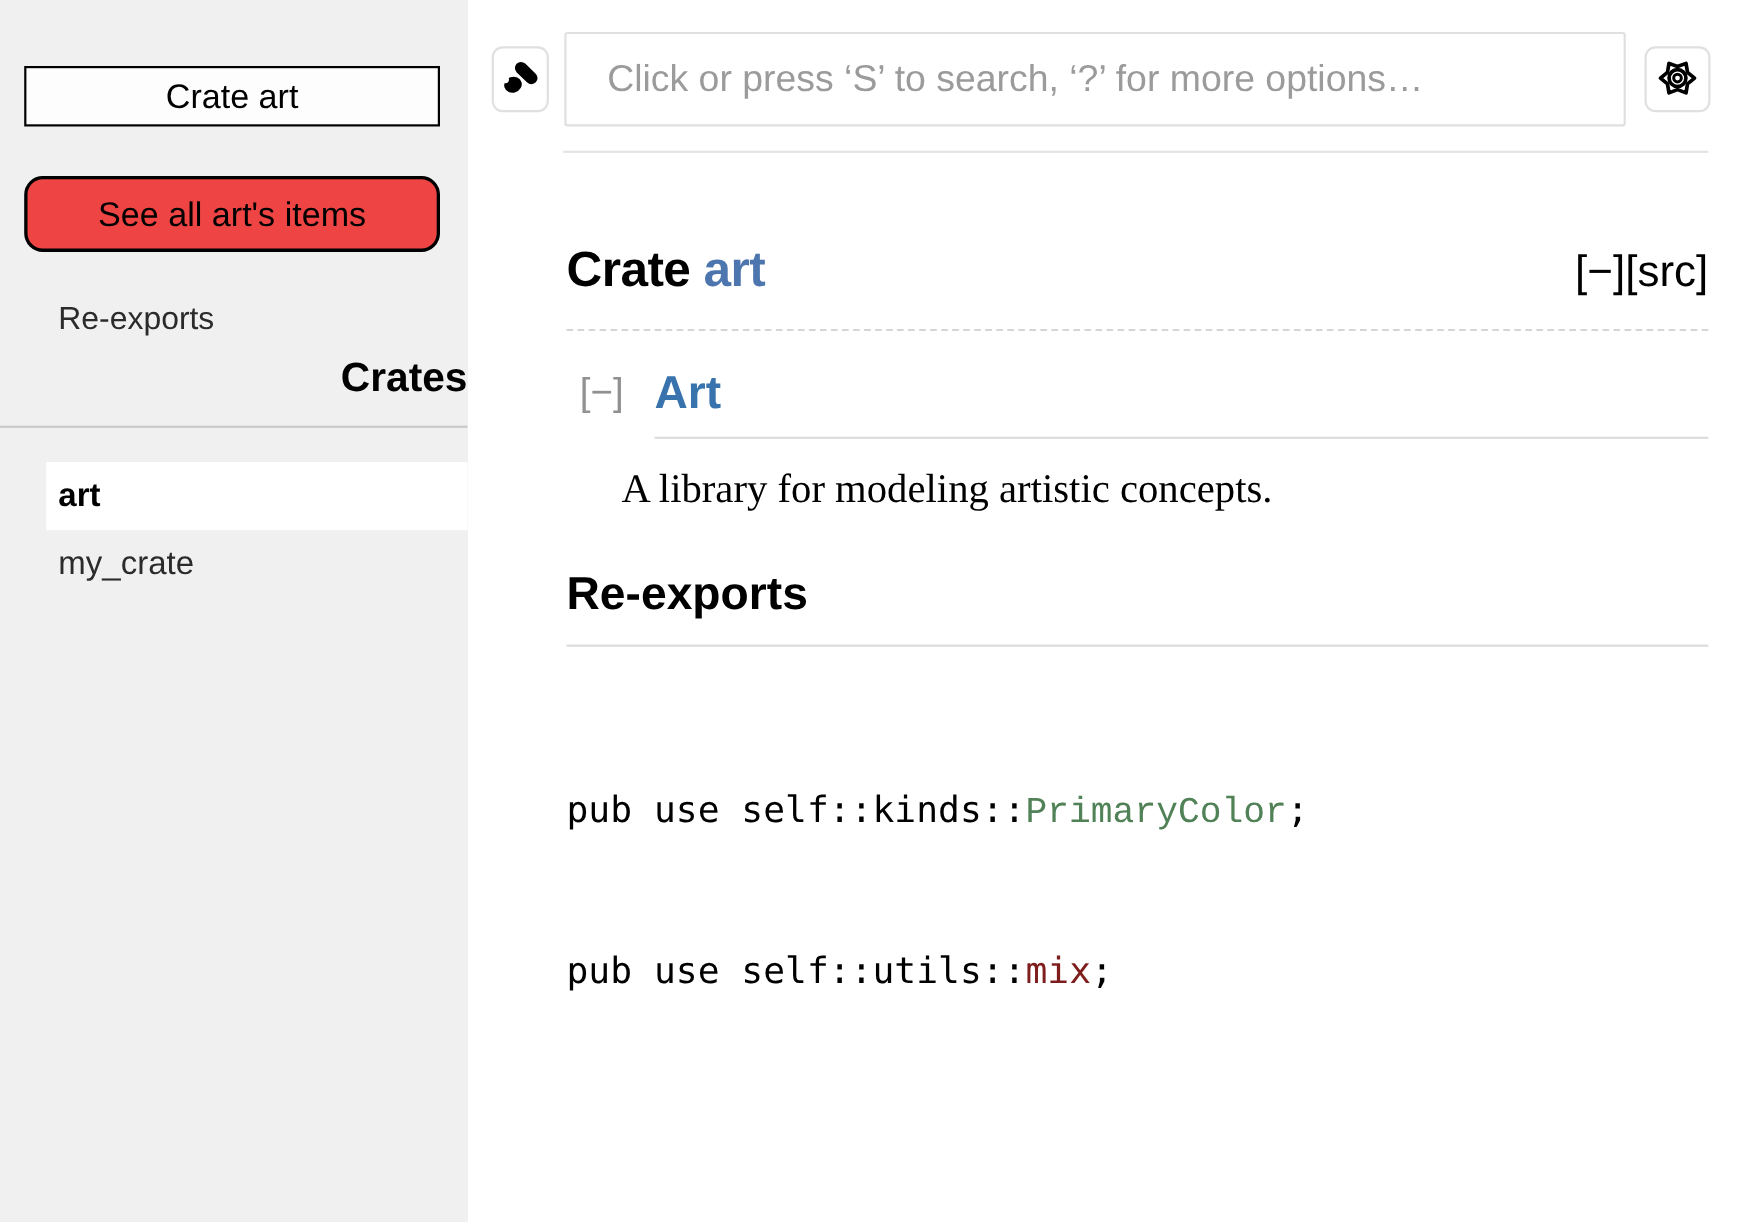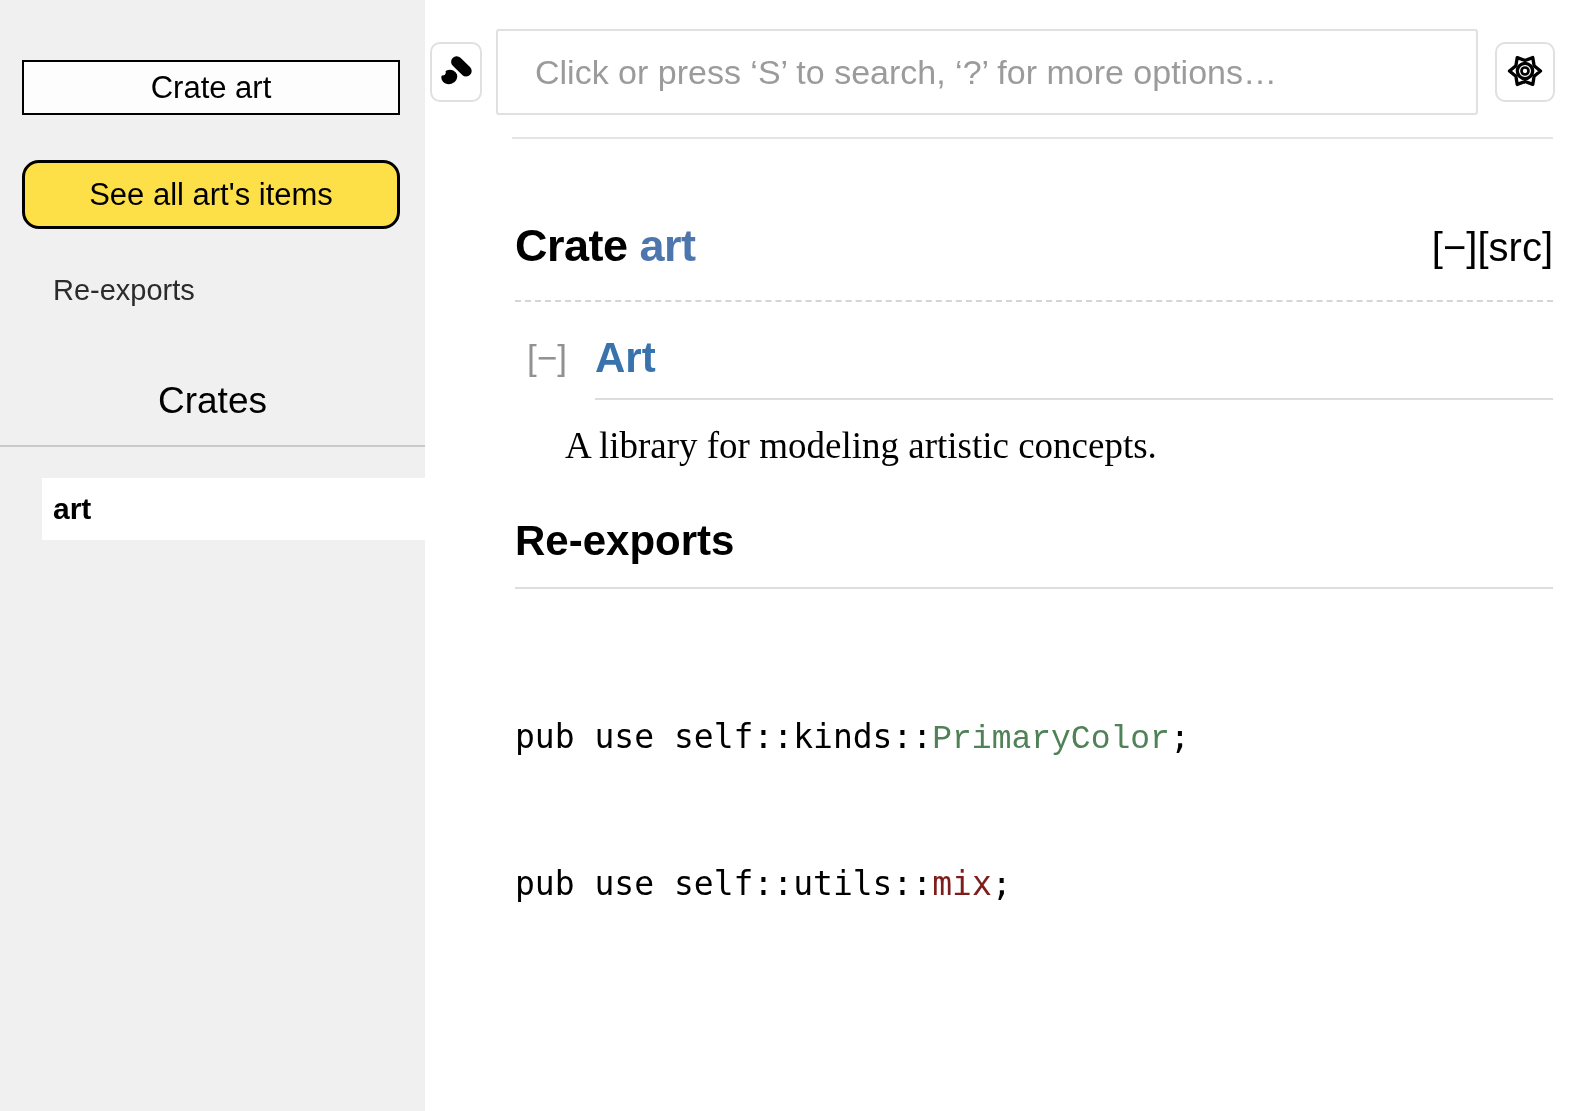--- a/index.html
+++ b/index.html
@@ -25,39 +25,38 @@
     border: 2px solid #000;
     background: #fdfdfd;
     display: flex; align-items: center; justify-content: center;
     font-size: 31px;
   }
   .see-all-btn {
     margin: 45px 25px 0 22px;
     width: 378px; height: 69px;
     border: 3px solid #000;
     border-radius: 17px;
-    background: #fde047;
+    background: #ef4444;
     display: flex; align-items: center; justify-content: center;
     font-size: 31px;
     font-family: "Liberation Sans", sans-serif;
     padding: 0;
   }
   .side-links { margin-top: 30px; }
   .side-link {
     display: block;
     padding-left: 53px;
     line-height: 63px;
     font-size: 29px;
     color: #2b2b2b;
   }
   .crates-heading {
-    margin-top: 58px;
-    text-align: center;
+    text-align: right;
     font-size: 37px;
-    font-weight: normal;
+    font-weight: bold;
   }
   .crates-list {
     margin: 23px 0 0 0;
     padding: 31px 0 0 0;
     border-top: 2px solid #c9c9c9;
     list-style: none;
   }
   .crate-item {
     font-size: 30px;
     color: #2b2b2b;
@@ -70,21 +69,21 @@
     font-weight: bold;
     color: #000;
   }
 
   
   .main { margin-left: 425px; width: 1159px; }
 
   .search-row {
     display: flex;
     align-items: center;
-    padding: 29px 29px 0 5px;
+    padding: 29px 29px 0 22px;
     gap: 14px;
   }
   .icon-btn {
     flex: 0 0 auto;
     background: #fff;
     border: 2px solid #e0e0e0;
     border-radius: 10px;
     display: flex; align-items: center; justify-content: center;
     padding: 0;
   }
@@ -179,20 +178,21 @@
 
 <nav class="sidebar">
   <div class="crate-box">Crate art</div>
   <button class="see-all-btn">See all art's items</button>
   <div class="side-links">
     <a class="side-link">Re-exports</a>
   </div>
   <div class="crates-heading">Crates</div>
   <ul class="crates-list">
     <li class="crate-item selected">art</li>
+    <li class="crate-item">my_crate</li>
   </ul>
 </nav>
 
 <main class="main">
 
   <div class="search-row">
     <button class="icon-btn brush-btn">
       <span>
         <svg width="38" height="38" viewBox="0 0 24 24">
           <path d="M12.4 6.2 L18.4 12" stroke="#000" stroke-width="7" stroke-linecap="round" fill="none"></path>

